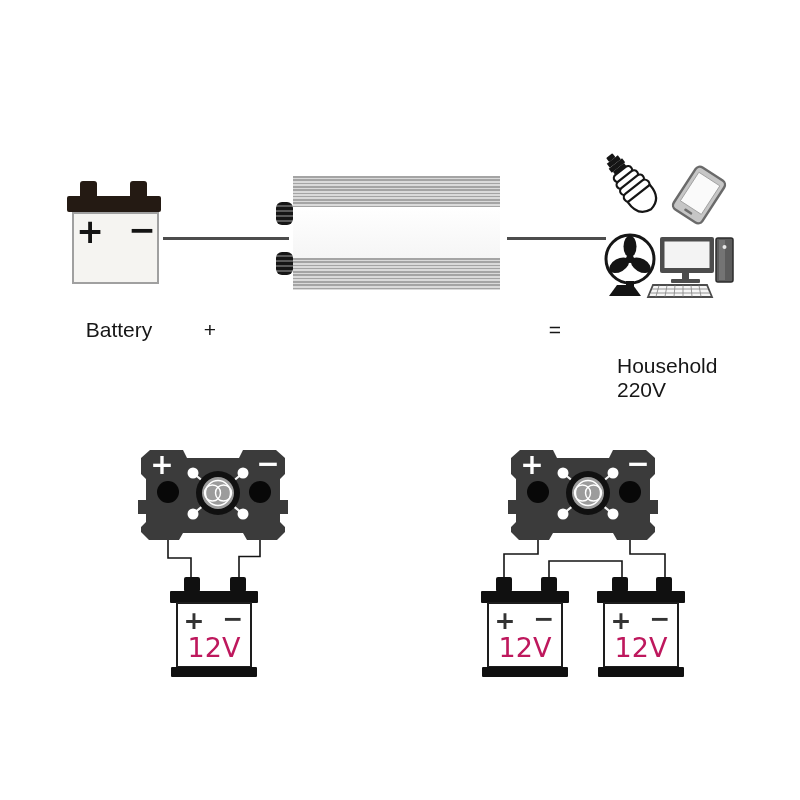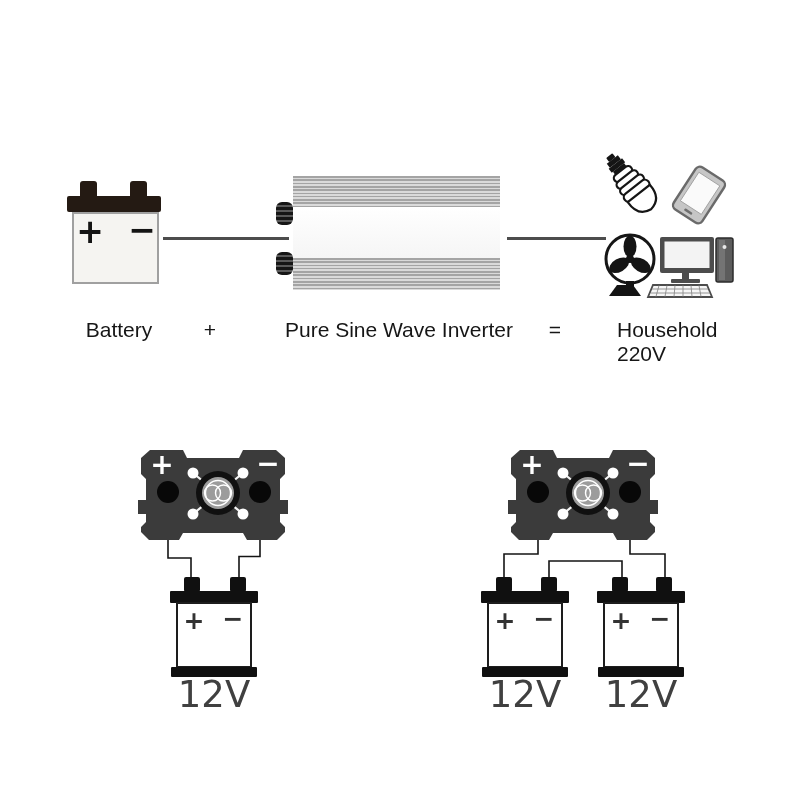--- a/index.html
+++ b/index.html
@@ -28,21 +28,21 @@
   .dc-post{left:276px;width:17px;height:23px;border-radius:6px;
            background:repeating-linear-gradient(180deg,#161616 0 3px,#5a5a5a 3px 5px);}
 
   
   .inv-top-view{width:154px;height:92px;}
   .inv-sign{position:absolute;color:#fff;font-weight:bold;font-size:28px;font-family:"DejaVu Sans",sans-serif;}
   .term12{background:#101010;border-radius:2px;}
   .bar12{background:#101010;border-radius:1px;}
   .case12{background:#ffffff;border:2px solid #1d1d1d;box-sizing:border-box;}
   .sign12{font-size:25px;font-weight:600;color:#333;font-family:"DejaVu Sans",sans-serif;}
-  .volt12{font-size:37px;color:#404040;font-family:"DejaVu Sans",sans-serif;margin-top:47px;}
+  .volt12{font-size:27px;color:#be185d;font-family:"DejaVu Sans",sans-serif;}
   svg{display:block;}
 </style>
 </head>
 <body>
 
 <div id="stage">
 
 
   <div>
     <div class="abs bat-term" style="left:80px;top:181px;width:17px;height:16px;"></div>
@@ -107,23 +107,22 @@
       <polygon points="60,135 114,135 119,147 55,147" fill="#f6f6f6" stroke="#4c4c4c" stroke-width="1.8"></polygon>
       <path d="M59,139 H115 M58,143 H117 M66,135.5 L63,146.5 M74,135.5 L72,146.5 M82,135.5 L81,146.5 M90,135.5 L90,146.5 M98,135.5 L99,146.5 M106,135.5 L108,146.5" stroke="#8a8a8a" stroke-width="0.9" fill="none"></path>
       <rect x="123" y="88" width="17" height="44" rx="2" fill="#5c5c5c" stroke="#2b2b2b" stroke-width="1.5"></rect>
       <rect x="126" y="90" width="6" height="40" fill="#8c8c8c" opacity="0.5"></rect>
       <circle cx="131.5" cy="97" r="2" fill="#e8e8e8"></circle>
     </g>
   </svg>
 
   <div class="abs flow-label" style="left:119px;">Battery</div>
   <div class="abs flow-label" style="left:210px;">+</div>
-  <div class="abs flow-label" style="left:399px;">Pure Sine Wave Inverter</div>
   <div class="abs flow-label" style="left:555px;">=</div>
-  <div class="abs flow-label" style="left:678px;">Household 220V</div>
+  <div class="abs flow-label" style="left:678px;margin-top:36px;">Household 220V</div>
 
   <svg class="abs" style="left:0;top:0;" width="800" height="800" viewBox="0 0 800 800">
     <g fill="none" stroke="#141414" stroke-width="1.6">
       <polyline points="168,532 168,558 191,558 191,580"></polyline>
       <polyline points="260,532 260,556.5 239,556.5 239,580"></polyline>
       <polyline points="538,532 538,554 504,554 504,580"></polyline>
       <polyline points="630,532 630,554 665,554 665,580"></polyline>
       <polyline points="549,580 549,561 622,561 622,580"></polyline>
     </g>
   </svg>

